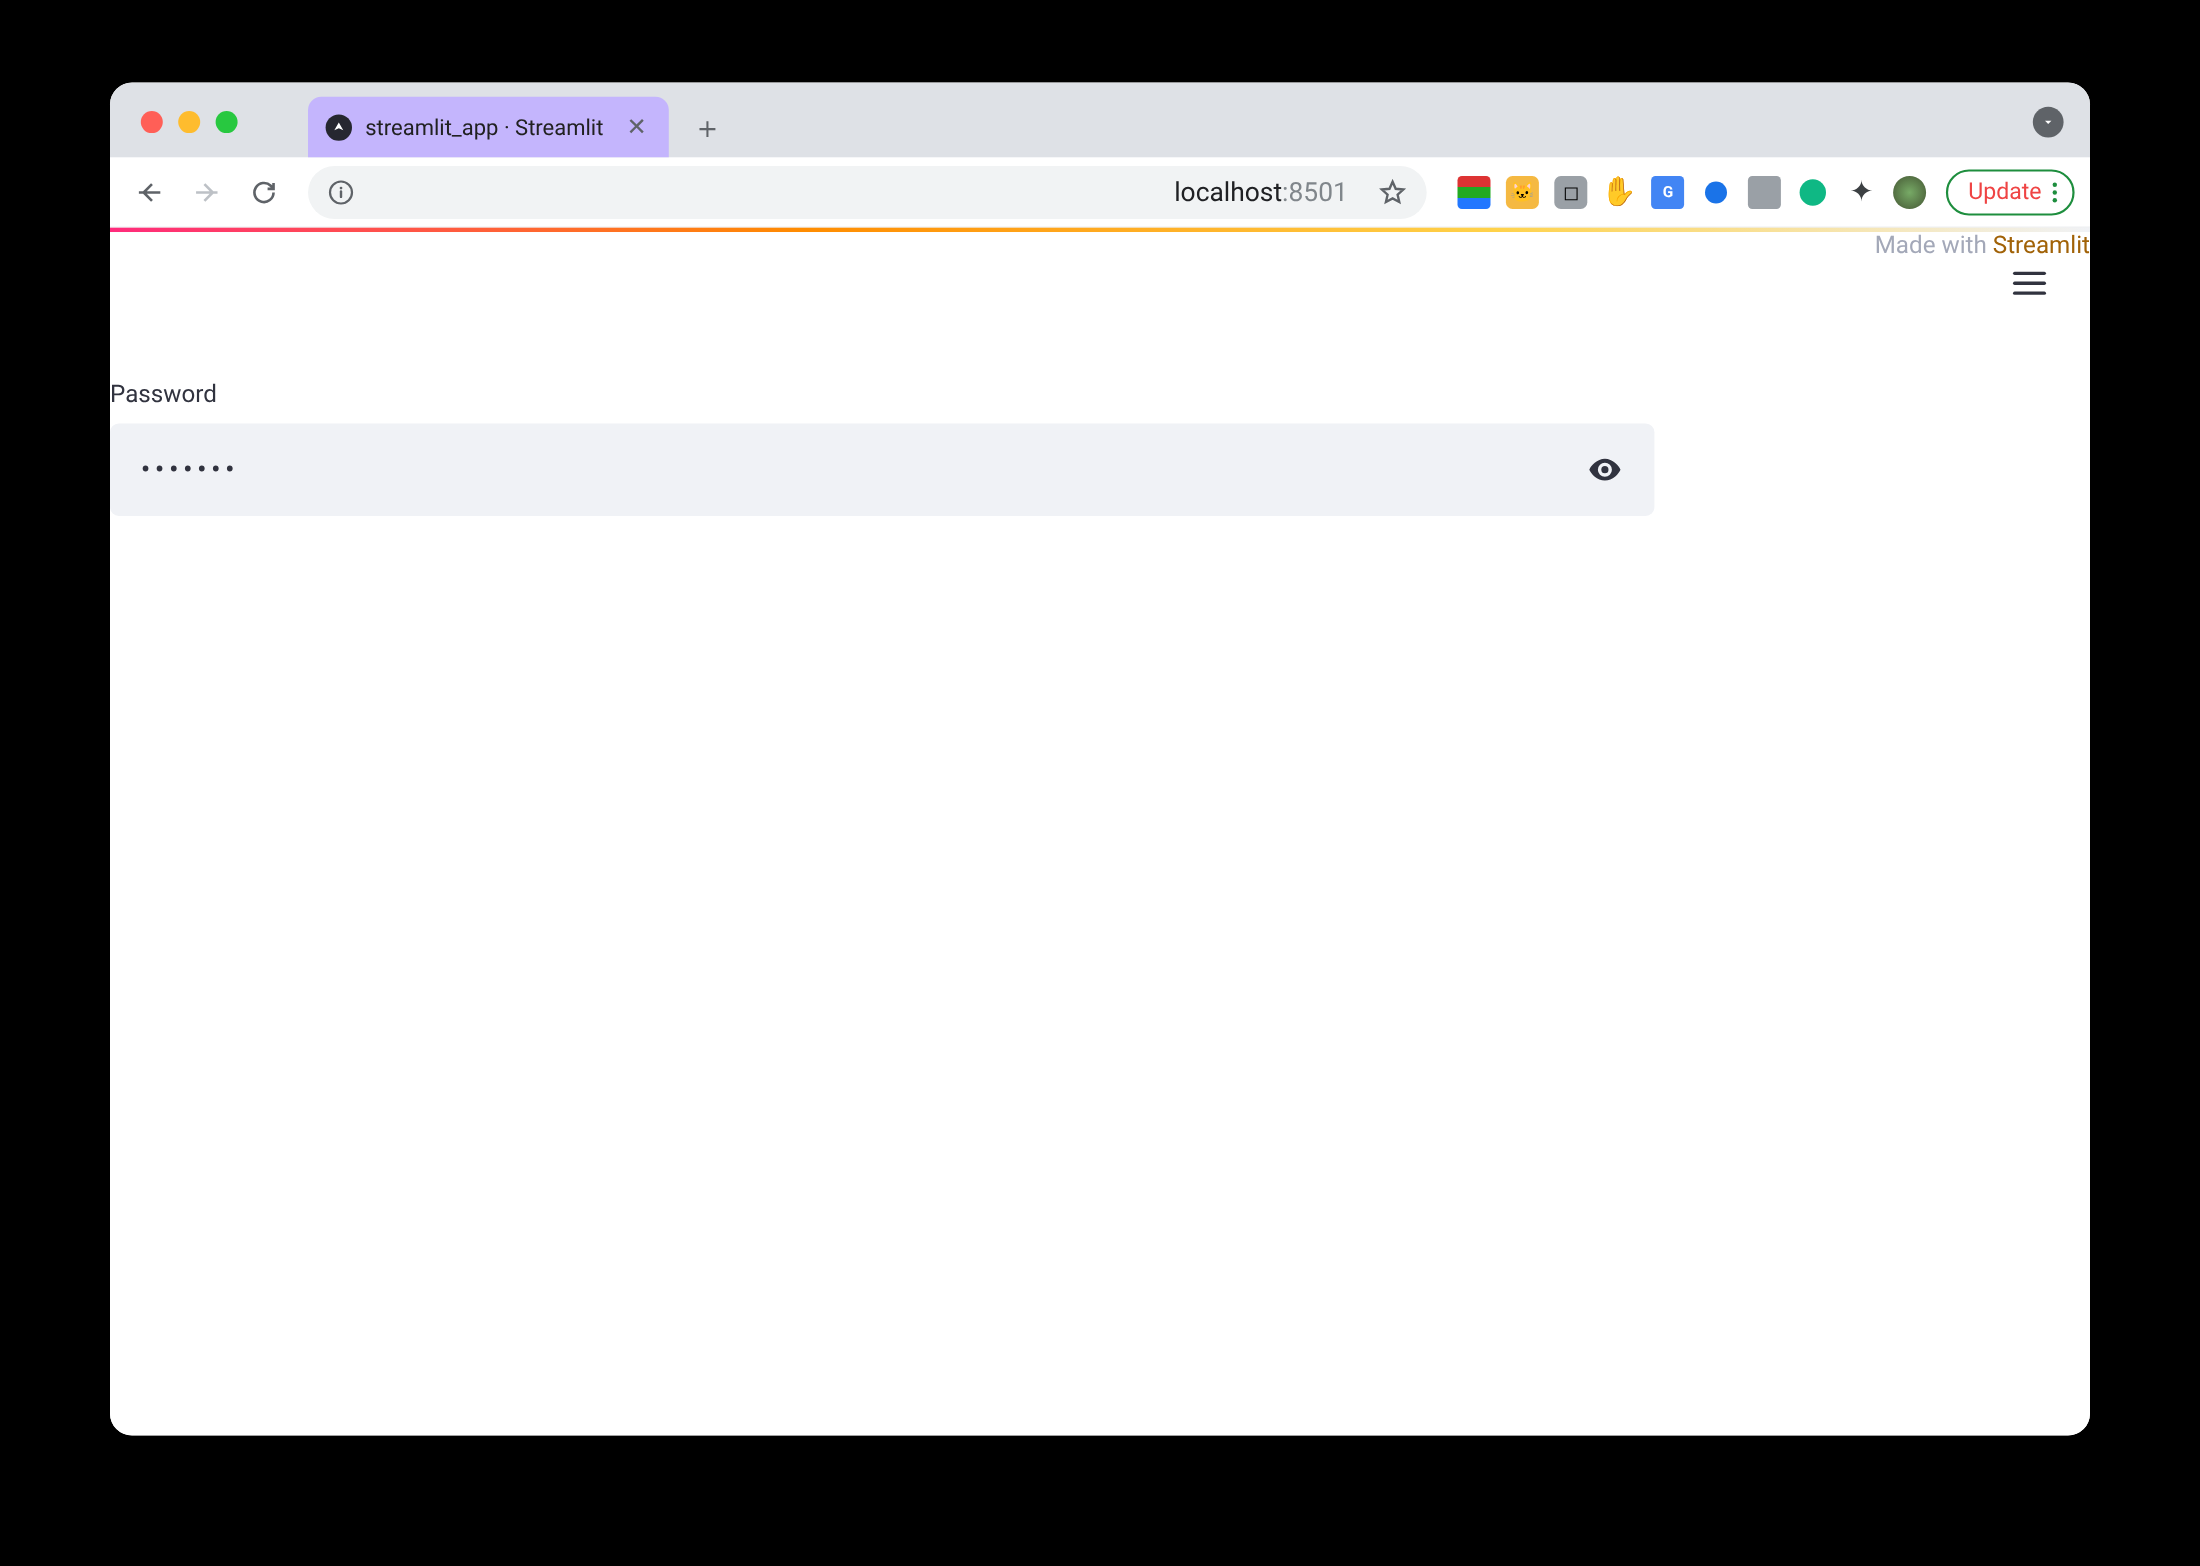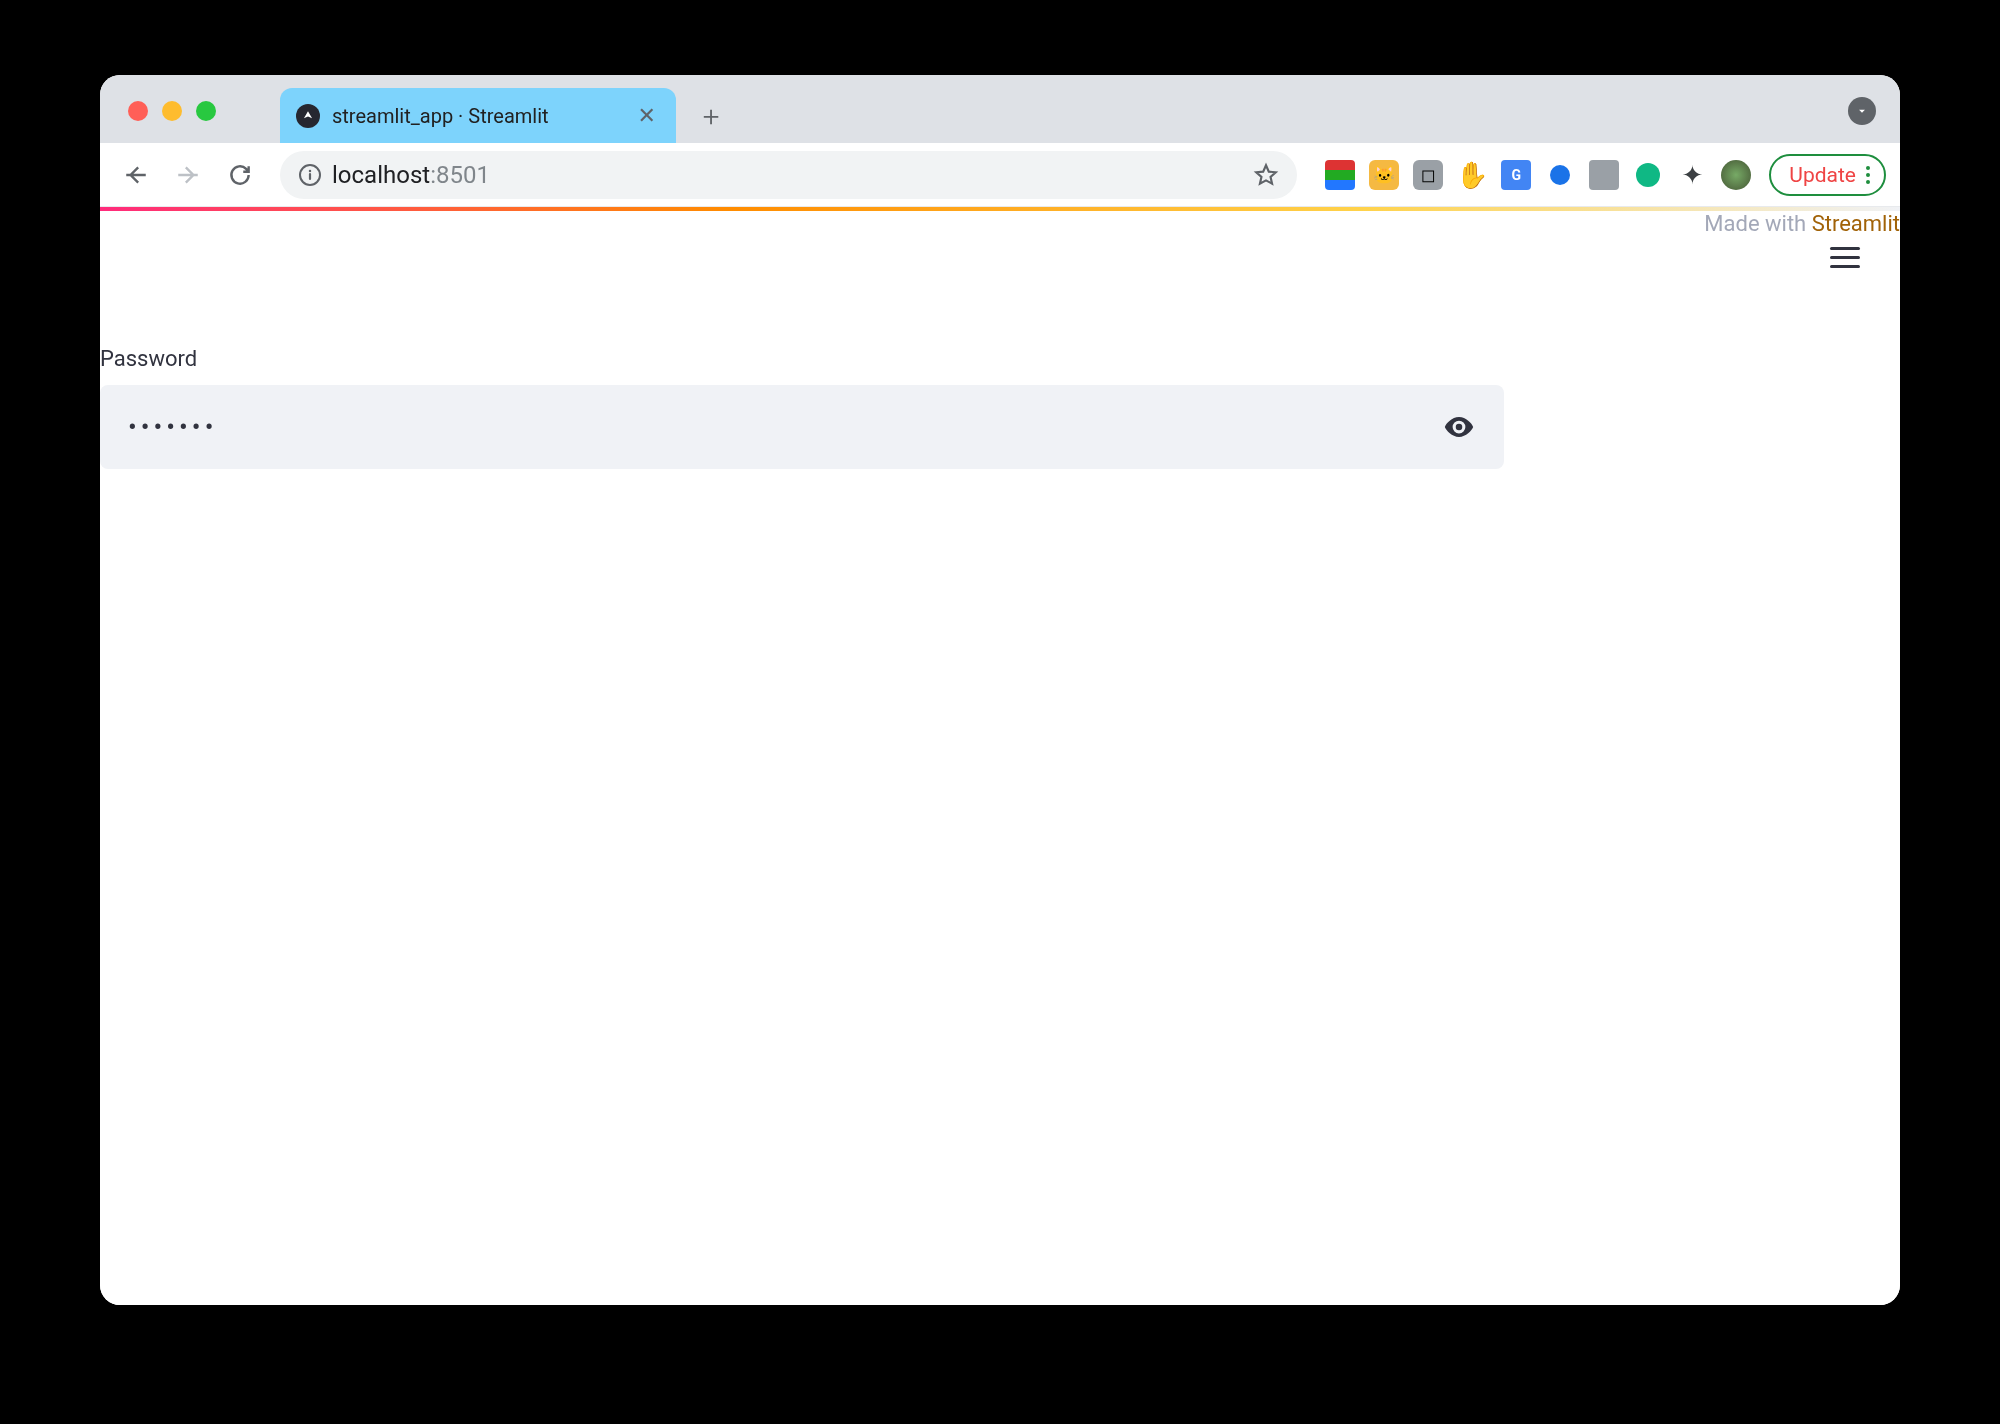--- a/index.html
+++ b/index.html
@@ -38,22 +38,22 @@
       left: 28px;
       top: 26px;
     }
     .light { width: 20px; height: 20px; border-radius: 50%; }
     .light.red { background: #ff5f57; }
     .light.yellow { background: #febc2e; }
     .light.green { background: #28c840; }
     .tab {
       margin-left: 160px;
       height: 55px;
-      width: 396px;
-      background: #7dd3fc;
+      width: 328px;
+      background: #c4b5fd;
       border-radius: 12px 12px 0 0;
       display: flex;
       align-items: center;
       padding: 0 16px;
       gap: 12px;
       position: relative;
     }
     .tab-favicon {
       width: 24px; height: 24px; border-radius: 50%;
       background: #262730;
@@ -82,22 +82,23 @@
       width: 44px; height: 44px; display:flex; align-items:center; justify-content:center;
       color:#5f6368; cursor:pointer; border-radius:50%;
     }
     .nav-btn.disabled { color: #bdc1c6; }
     .omnibox {
       flex: 1;
       height: 48px;
       background: #f1f3f4;
       border-radius: 24px;
       display:flex; align-items:center;
-      padding: 0 18px; gap: 10px;
+      padding: 0 18px; gap: 28px;
       margin: 0 10px;
+      text-align: right;
     }
     .site-info { color:#5f6368; display:flex; align-items:center; }
     .url-text { font-size: 24px; color:#202124; flex:1; }
     .url-text .port { color:#80868b; }
     .star-btn { color:#5f6368; cursor:pointer; display:flex; align-items:center;}
     .ext-icons { display:flex; align-items:center; gap: 14px; padding: 0 10px;}
     .ext-ic { width: 30px; height:30px; border-radius:4px; display:flex; align-items:center; justify-content:center; font-size:18px; cursor:pointer;}
     .update-btn {
       height: 42px; border:2px solid #1e8e3e; border-radius: 22px;
       display:flex; align-items:center; padding: 0 14px 0 18px; gap: 10px;

